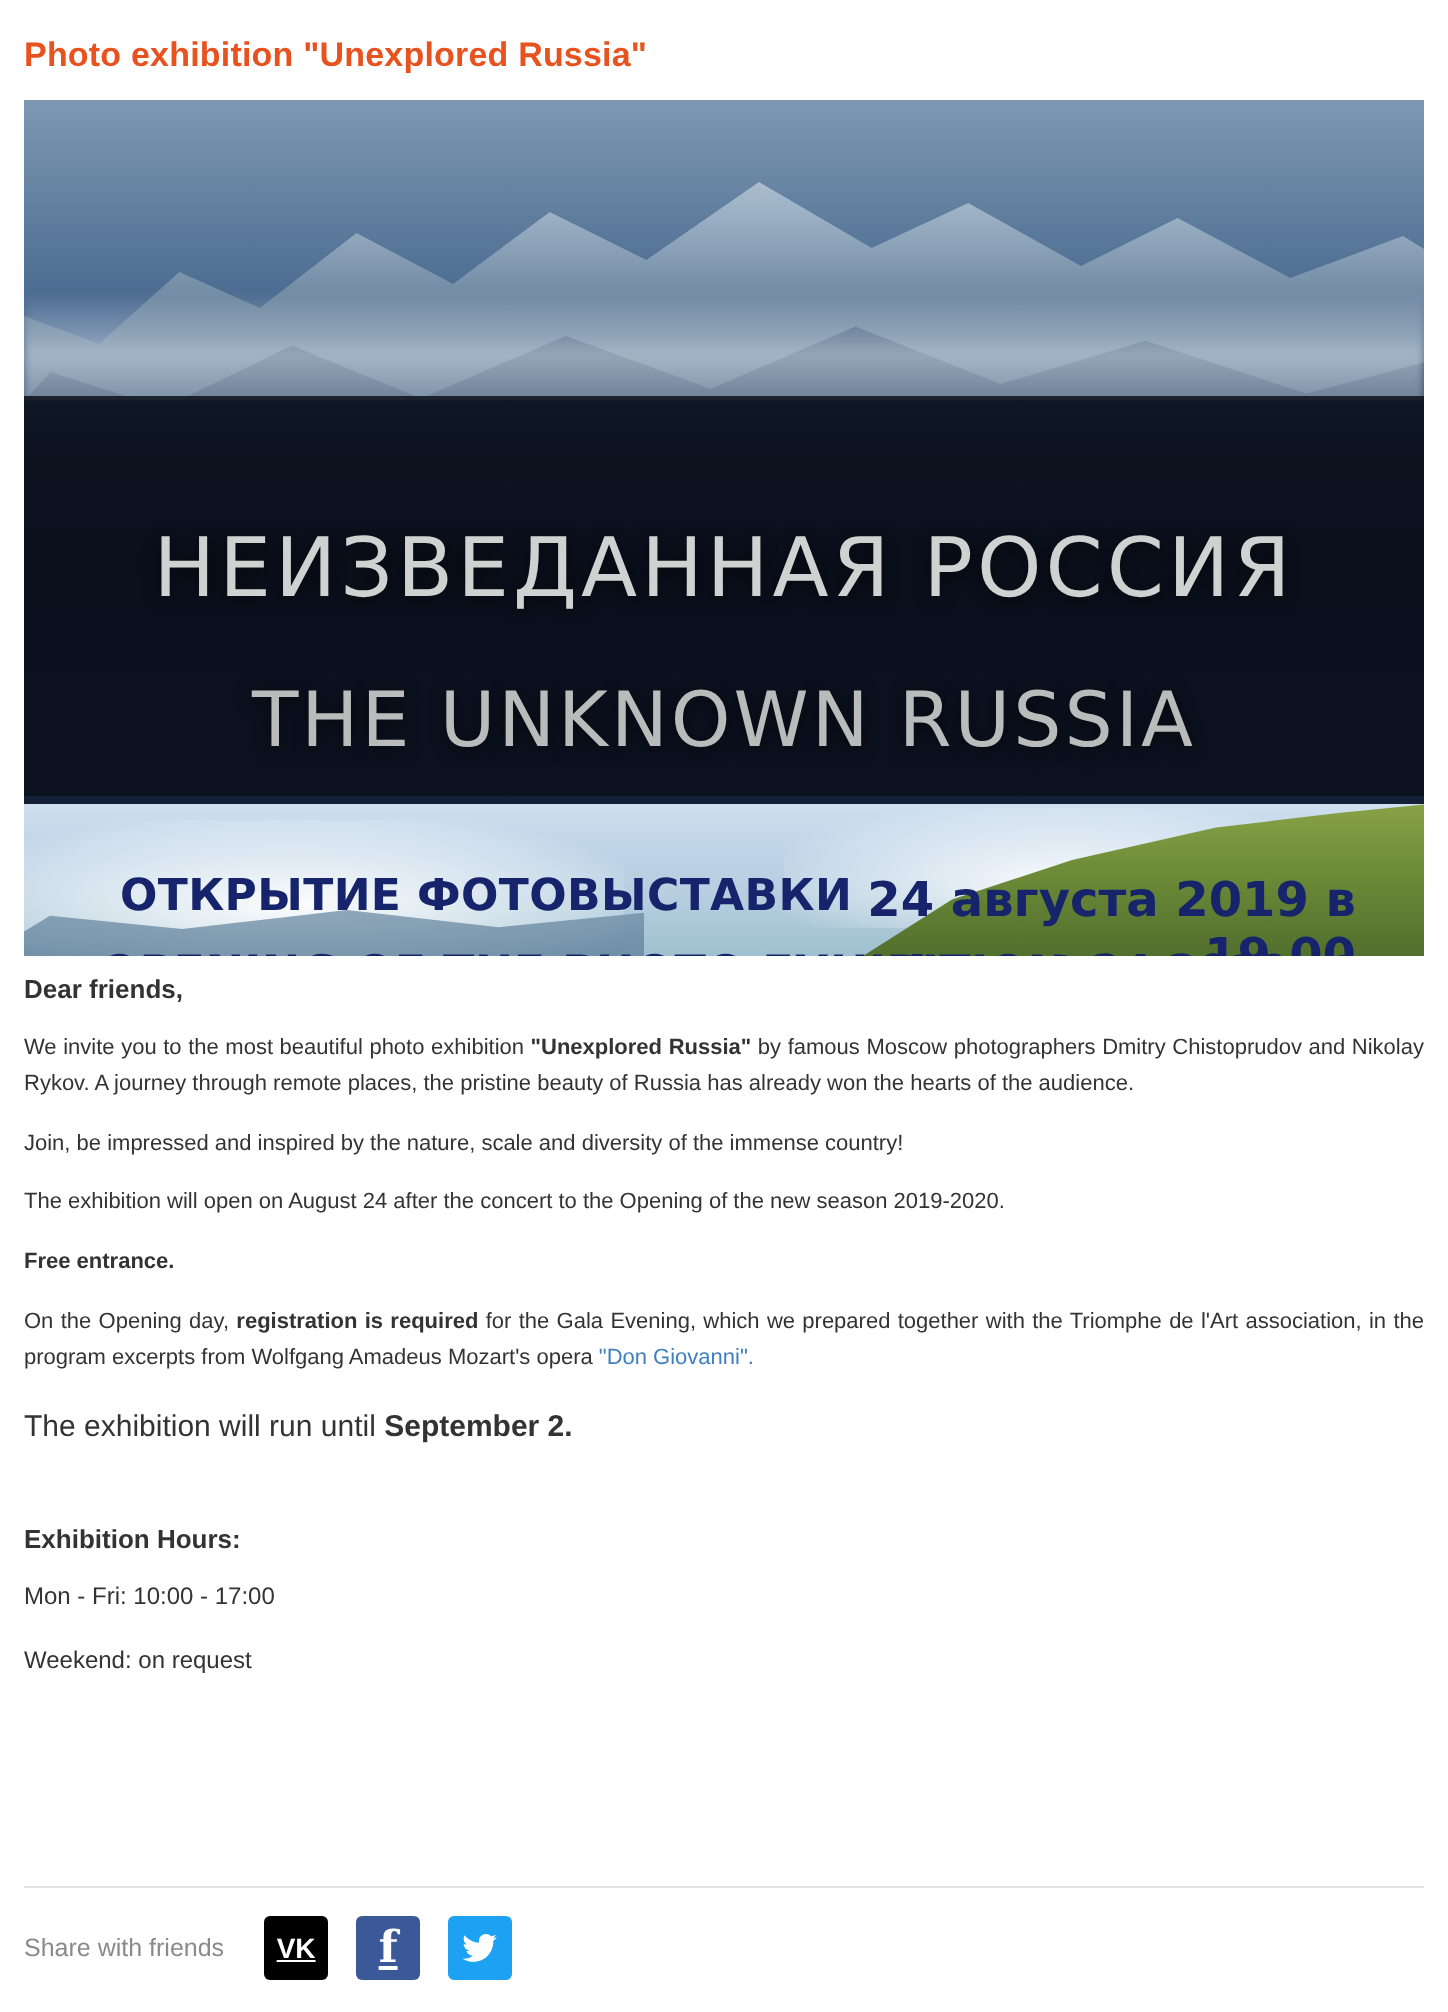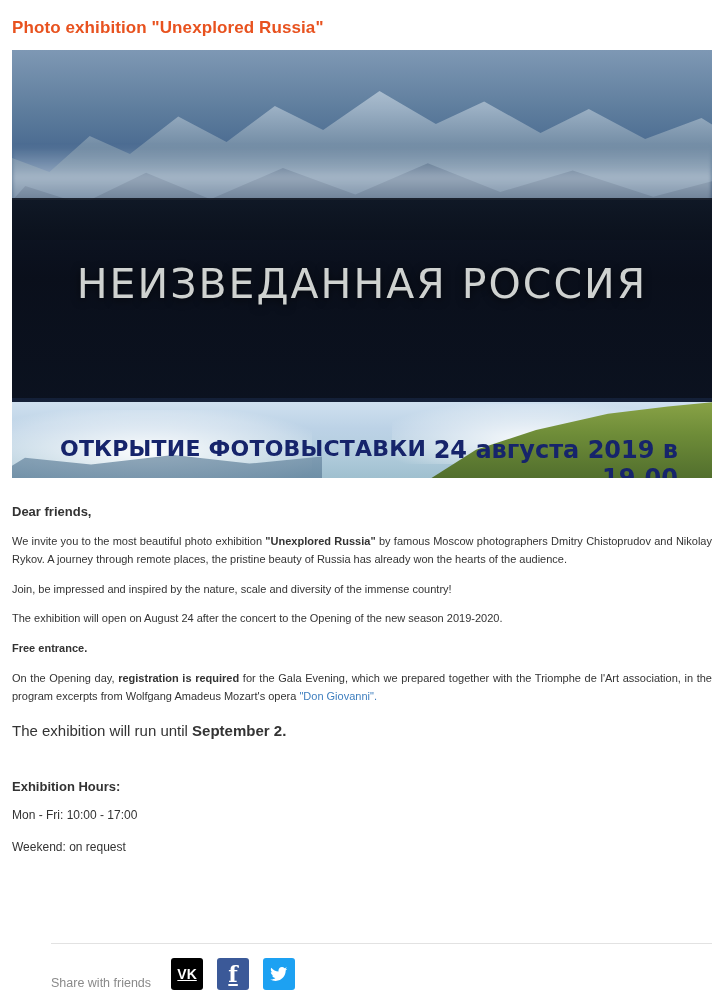--- a/index.html
+++ b/index.html
@@ -197,21 +197,21 @@
     top: 424px;
     color: #16246b;
     font-size: 22px;
     font-weight: bold;
     font-family: "DejaVu Sans", sans-serif;
     text-align: right;
     width: 260px;
   }
 
   
-  .content { padding-top: 26px; }
+  .content { padding-top: 9px; }
   p.body {
     font-size: 11px;
     line-height: 1.62;
     margin: 0 0 12px 0;
     text-align: justify;
     color: #333;
   }
   p.greeting {
     font-size: 13px;
     font-weight: bold;
@@ -239,23 +239,22 @@
 
   
   .share-row {
     position: absolute;
     left: 12px;
     right: 12px;
     bottom: 16px;
     border-top: 1px solid #e2e2e2;
     padding-top: 14px;
     display: flex;
-    align-items: flex-end;
+    align-items: center;
     gap: 14px;
-    margin-left: 39px;
   }
   .share-label {
     font-size: 12.5px;
     color: #8a8a8a;
   }
   .sbtn {
     width: 32px; height: 32px;
     border-radius: 3px;
     display: flex;
     align-items: center;
@@ -281,20 +280,21 @@
 
   <h1 class="page-title">Photo exhibition "Unexplored Russia"</h1>
 
   <div class="poster">
     <div class="poster-sky"></div>
     <div class="mtn"></div>
     <div class="fog"></div>
     <div class="water"></div>
     <div class="dark-band"></div>
     <div class="poster-title-ru">НЕИЗВЕДАННАЯ РОССИЯ</div>
+    <div class="poster-title-en">THE UNKNOWN RUSSIA</div>
     <div class="poster-bottom">
       <div class="cloudA"></div>
       <div class="cloudB"></div>
       <div class="hill-blue"></div>
       <div class="hill-green"></div>
     </div>
     <div class="poster-ev-ru">ОТКРЫТИЕ ФОТОВЫСТАВКИ</div>
     <div class="poster-ev-en">OPENING OF THE PHOTO EXHIBITION</div>
     <div class="poster-date-ru">24 августа 2019 в 19.00</div>
     <div class="poster-date-en">August 24 2019 at 19.00</div>

